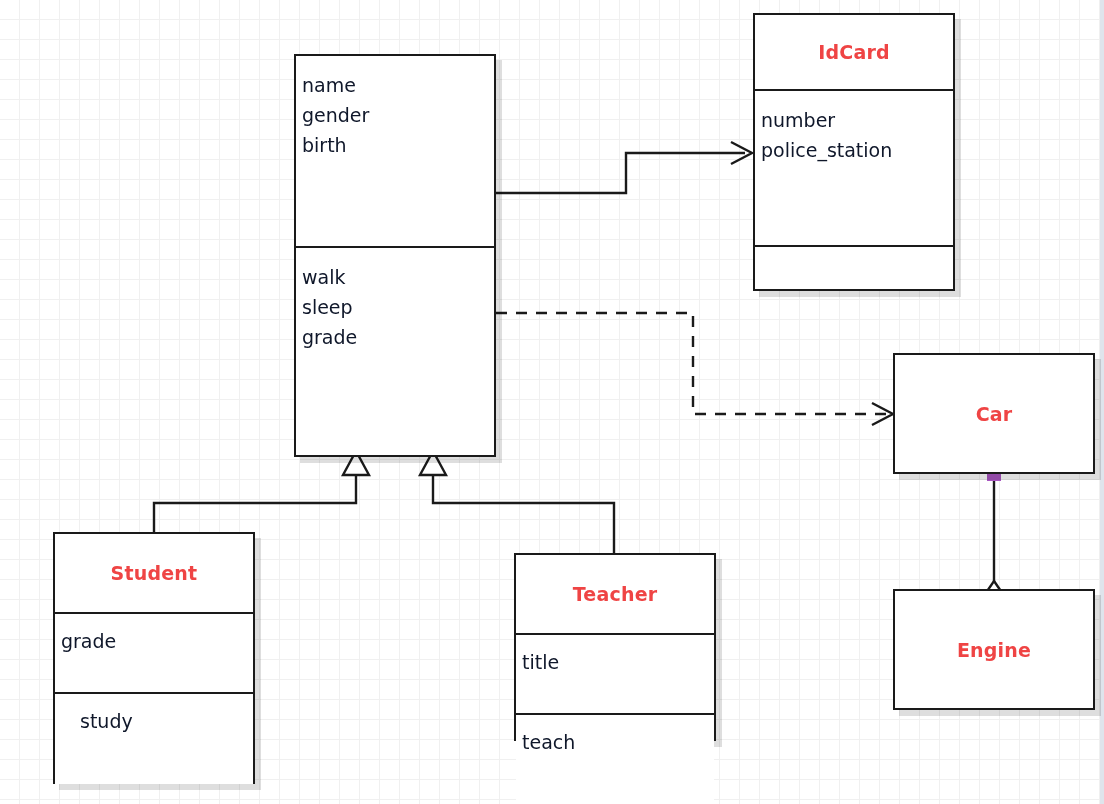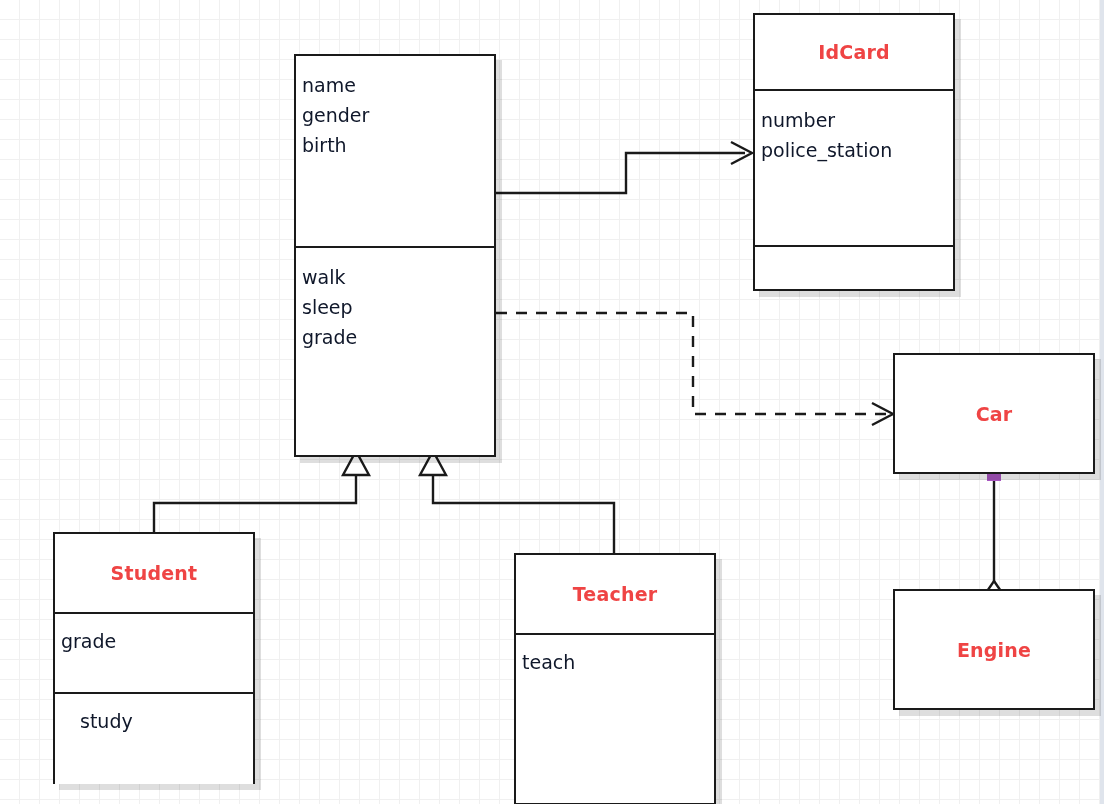--- a/index.html
+++ b/index.html
@@ -155,23 +155,26 @@
       <span>Student</span>
     </div>
     <div class="uml-compartment uml-members compact" style="height:80px;">
       <div class="member">grade</div>
     </div>
     <div class="uml-compartment uml-members compact" style="height:92px;padding-left:25px;">
       <div class="member">study</div>
     </div>
   </div>
 
-  <div class="uml-class" style="left:514px; top:553px; width:202px; height:252px;">
+  <div class="uml-class" style="left:514px; top:553px; width:202px; height:188px;">
     <div class="uml-compartment uml-name" style="height:78px;">
       <span>Teacher</span>
+    </div>
+    <div class="uml-compartment uml-members compact" style="height:80px;">
+      <div class="member">title</div>
     </div>
     <div class="uml-compartment uml-members compact" style="height:92px;">
       <div class="member">teach</div>
     </div>
   </div>
 
   <div class="uml-class" style="left:893px; top:353px; width:202px; height:121px;">
     <div class="uml-compartment uml-name only-title" style="height:100%;">
       <span>Car</span>
     </div>

